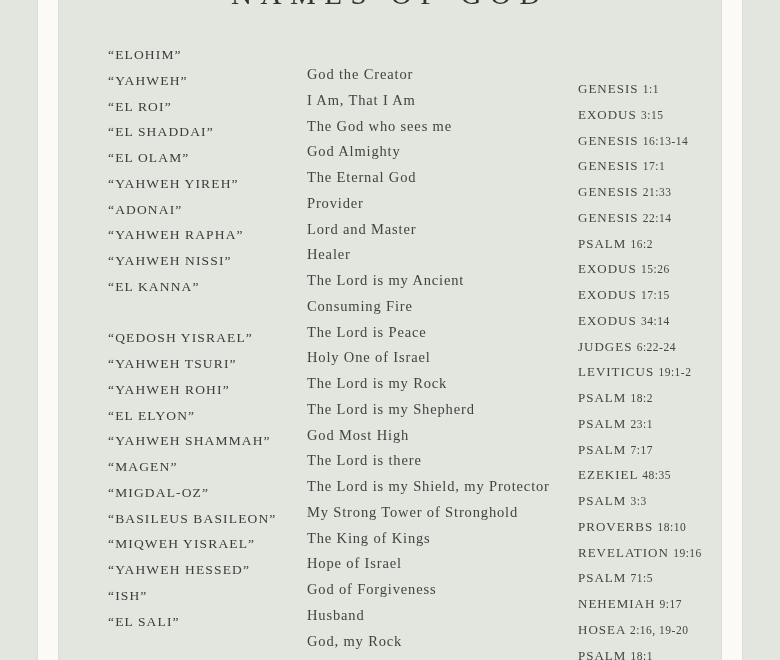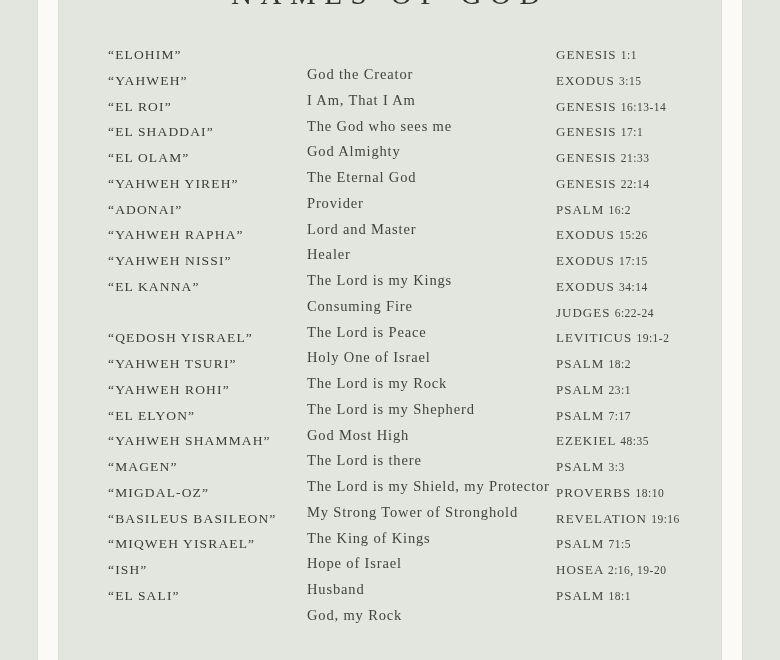--- a/index.html
+++ b/index.html
@@ -87,24 +87,25 @@
     color: #3a3c38;
   }
   .c-meaning {
     left: 307px;
     font-size: 14.5px;
     letter-spacing: 0.85px;
     color: #42443f;
     margin-top: 20px;
   }
   .c-ref {
-    left: 556px;
+    left: 578px;
     font-size: 13px;
     letter-spacing: 1.0px;
     color: #44463f;
+    margin-top: 34px;
   }
   .c-ref .bk {
     font-size: 13px;
     letter-spacing: 1.0px;
   }
   .c-ref .vs {
     font-size: 11.5px;
     letter-spacing: 0.5px;
   }
 </style>
@@ -158,21 +159,21 @@
         <div class="cell c-meaning">Lord and Master</div>
         <div class="cell c-ref"><span class="bk">PSALM</span> <span class="vs">16:2</span></div>
       </div>
       <div class="row">
         <div class="cell c-name">“YAHWEH RAPHA”</div>
         <div class="cell c-meaning">Healer</div>
         <div class="cell c-ref"><span class="bk">EXODUS</span> <span class="vs">15:26</span></div>
       </div>
       <div class="row">
         <div class="cell c-name">“YAHWEH NISSI”</div>
-        <div class="cell c-meaning">The Lord is my Kings</div>
+        <div class="cell c-meaning">The Lord is my Ancient</div>
         <div class="cell c-ref"><span class="bk">EXODUS</span> <span class="vs">17:15</span></div>
       </div>
       <div class="row">
         <div class="cell c-name">“EL KANNA”</div>
         <div class="cell c-meaning">Consuming Fire</div>
         <div class="cell c-ref"><span class="bk">EXODUS</span> <span class="vs">34:14</span></div>
       </div>
       <div class="row">
         <div class="cell c-meaning">The Lord is Peace</div>
         <div class="cell c-ref"><span class="bk">JUDGES</span> <span class="vs">6:22-24</span></div>
@@ -216,20 +217,25 @@
         <div class="cell c-name">“BASILEUS BASILEON”</div>
         <div class="cell c-meaning">The King of Kings</div>
         <div class="cell c-ref"><span class="bk">REVELATION</span> <span class="vs">19:16</span></div>
       </div>
       <div class="row">
         <div class="cell c-name">“MIQWEH YISRAEL”</div>
         <div class="cell c-meaning">Hope of Israel</div>
         <div class="cell c-ref"><span class="bk">PSALM</span> <span class="vs">71:5</span></div>
       </div>
       <div class="row">
+        <div class="cell c-name">“YAHWEH HESSED”</div>
+        <div class="cell c-meaning">God of Forgiveness</div>
+        <div class="cell c-ref"><span class="bk">NEHEMIAH</span> <span class="vs">9:17</span></div>
+      </div>
+      <div class="row">
         <div class="cell c-name">“ISH”</div>
         <div class="cell c-meaning">Husband</div>
         <div class="cell c-ref"><span class="bk">HOSEA</span> <span class="vs">2:16, 19-20</span></div>
       </div>
       <div class="row">
         <div class="cell c-name">“EL SALI”</div>
         <div class="cell c-meaning">God, my Rock</div>
         <div class="cell c-ref"><span class="bk">PSALM</span> <span class="vs">18:1</span></div>
       </div>
     </div>

